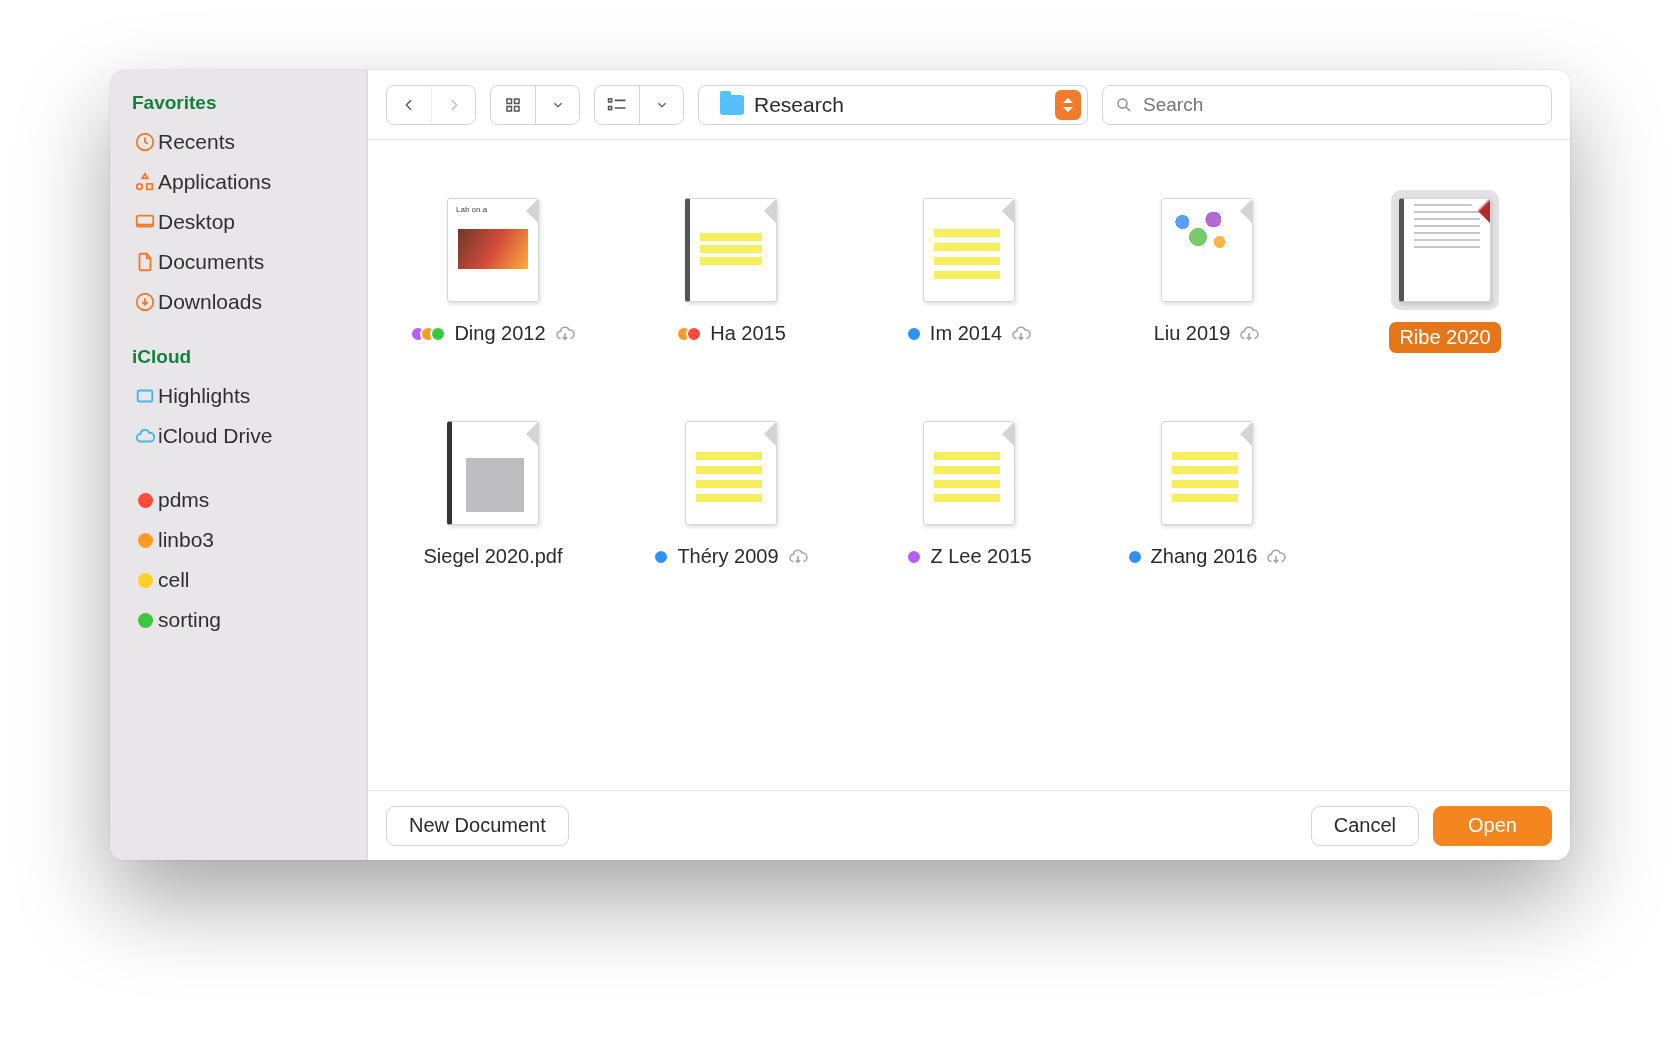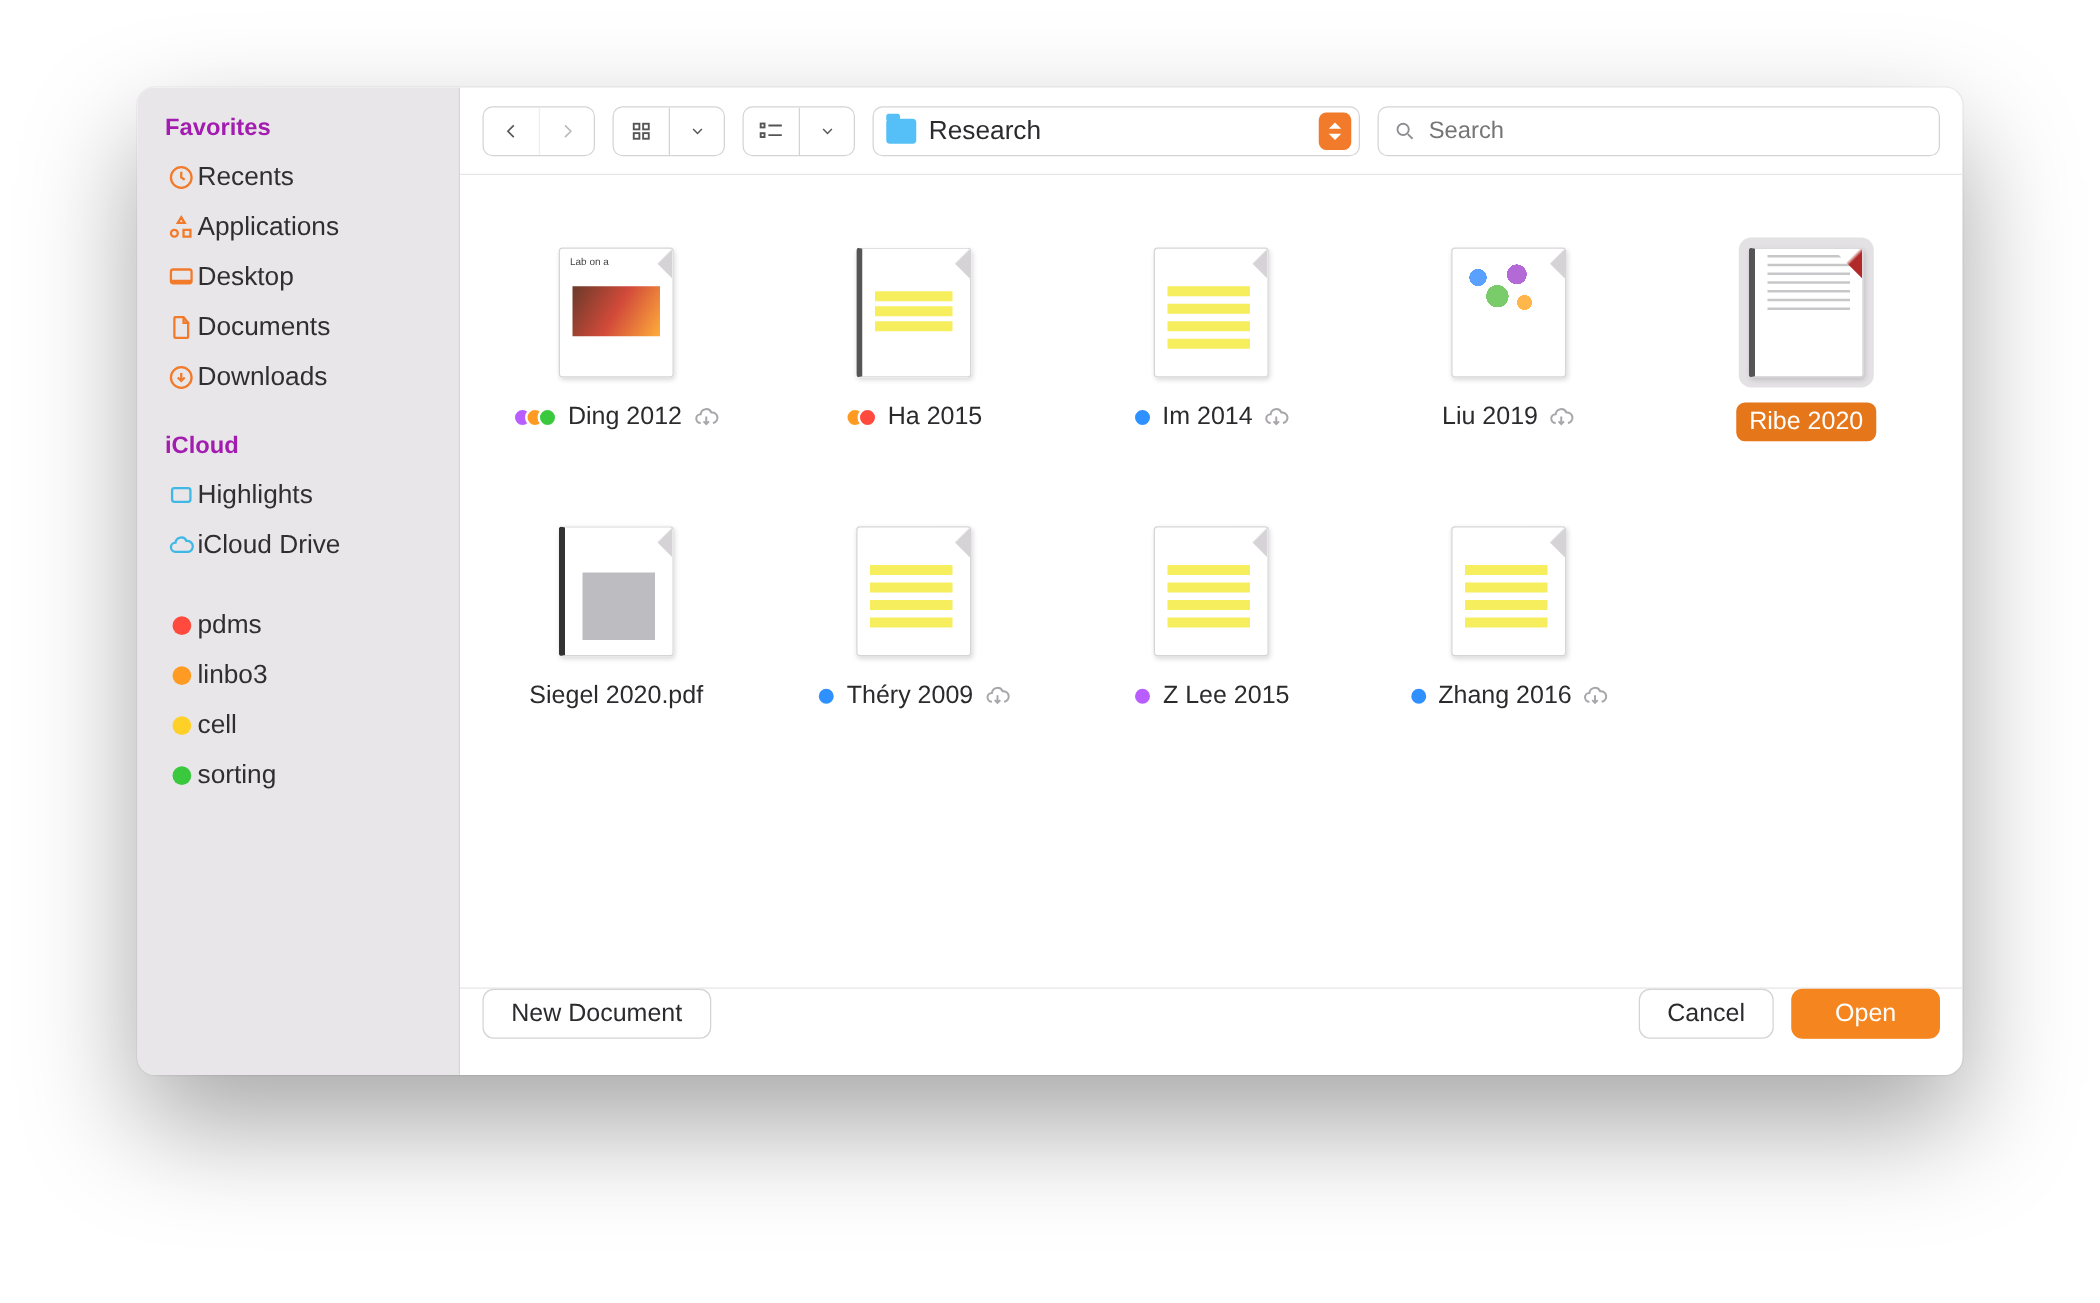--- a/index.html
+++ b/index.html
@@ -21,21 +21,21 @@
   }
   
   .sidebar {
     width: 258px;
     background: #e9e6e9;
     border-right: 1px solid #d8d6d8;
     padding: 22px 0 12px;
     font-size: 21px;
   }
   .section-label {
-    color: #a21caf;
+    color: #15803d;
     font-size: 19px;
     font-weight: 600;
     padding: 0 22px 8px;
   }
   .section + .section { margin-top: 24px; }
   .side-item {
     display: flex; align-items: center;
     padding: 7px 22px;
     cursor: default;
     color: #2f2f32;
@@ -74,21 +74,21 @@
   }
   .seg.group button + button { border-left:1px solid #d5d3d6; }
   .nav-arrow svg { width:16px; height:16px; }
   .path-picker {
     flex: 0 0 auto;
     width: 390px;
     height: 40px;
     border:1px solid #d5d3d6;
     border-radius:8px;
     display:flex;align-items:center;
-    padding: 0 6px 0 10px;
+    padding: 0 6px 0 21px;
     gap:10px;
     position:relative;
   }
   .folder-icn { width:24px;height:20px; background:#54c0f7; border-radius:3px; position:relative; }
   .folder-icn::before { content:""; position:absolute; top:-4px; left:0; width:11px;height:5px; background:#54c0f7; border-radius:2px 2px 0 0; }
   .path-picker .label { font-size:21px; color:#2b2b2e; flex:1; }
   .path-picker .stepper { width:26px;height:30px;background:#f17a2b;border-radius:6px; display:flex;flex-direction:column;align-items:center;justify-content:center; }
   .path-picker .stepper svg { width:12px;height:8px; fill:#fff; }
   .search {
     flex:1;
@@ -155,21 +155,21 @@
   .fname-row .tags { display:flex; gap:-4px; }
   .fname-row .tags .dot { width:16px;height:16px; margin-left:-6px; border:2px solid #fff; }
   .fname-row .tags .dot:first-child { margin-left:0; }
   .cloud { width:22px;height:16px; color:#a8a6aa; }
   .file.selected .fname { background:#e6761a; color:#fff; padding:4px 10px; border-radius:7px; }
 
   
   .footer {
     border-top:1px solid #e7e5e7;
     height:70px;
-    display:flex;align-items:flex-start;
+    display:flex;align-items:center;
     padding:0 18px;
   }
   .btn {
     height:40px; padding:0 22px;
     font-size:20px;
     border:1px solid #d5d3d6; border-radius:9px;
     background:#fff; color:#2b2b2e;
     cursor:pointer;
   }
   .btn.primary { background:#f5861f; color:#fff; border-color:#f5861f; padding:0 34px; }

